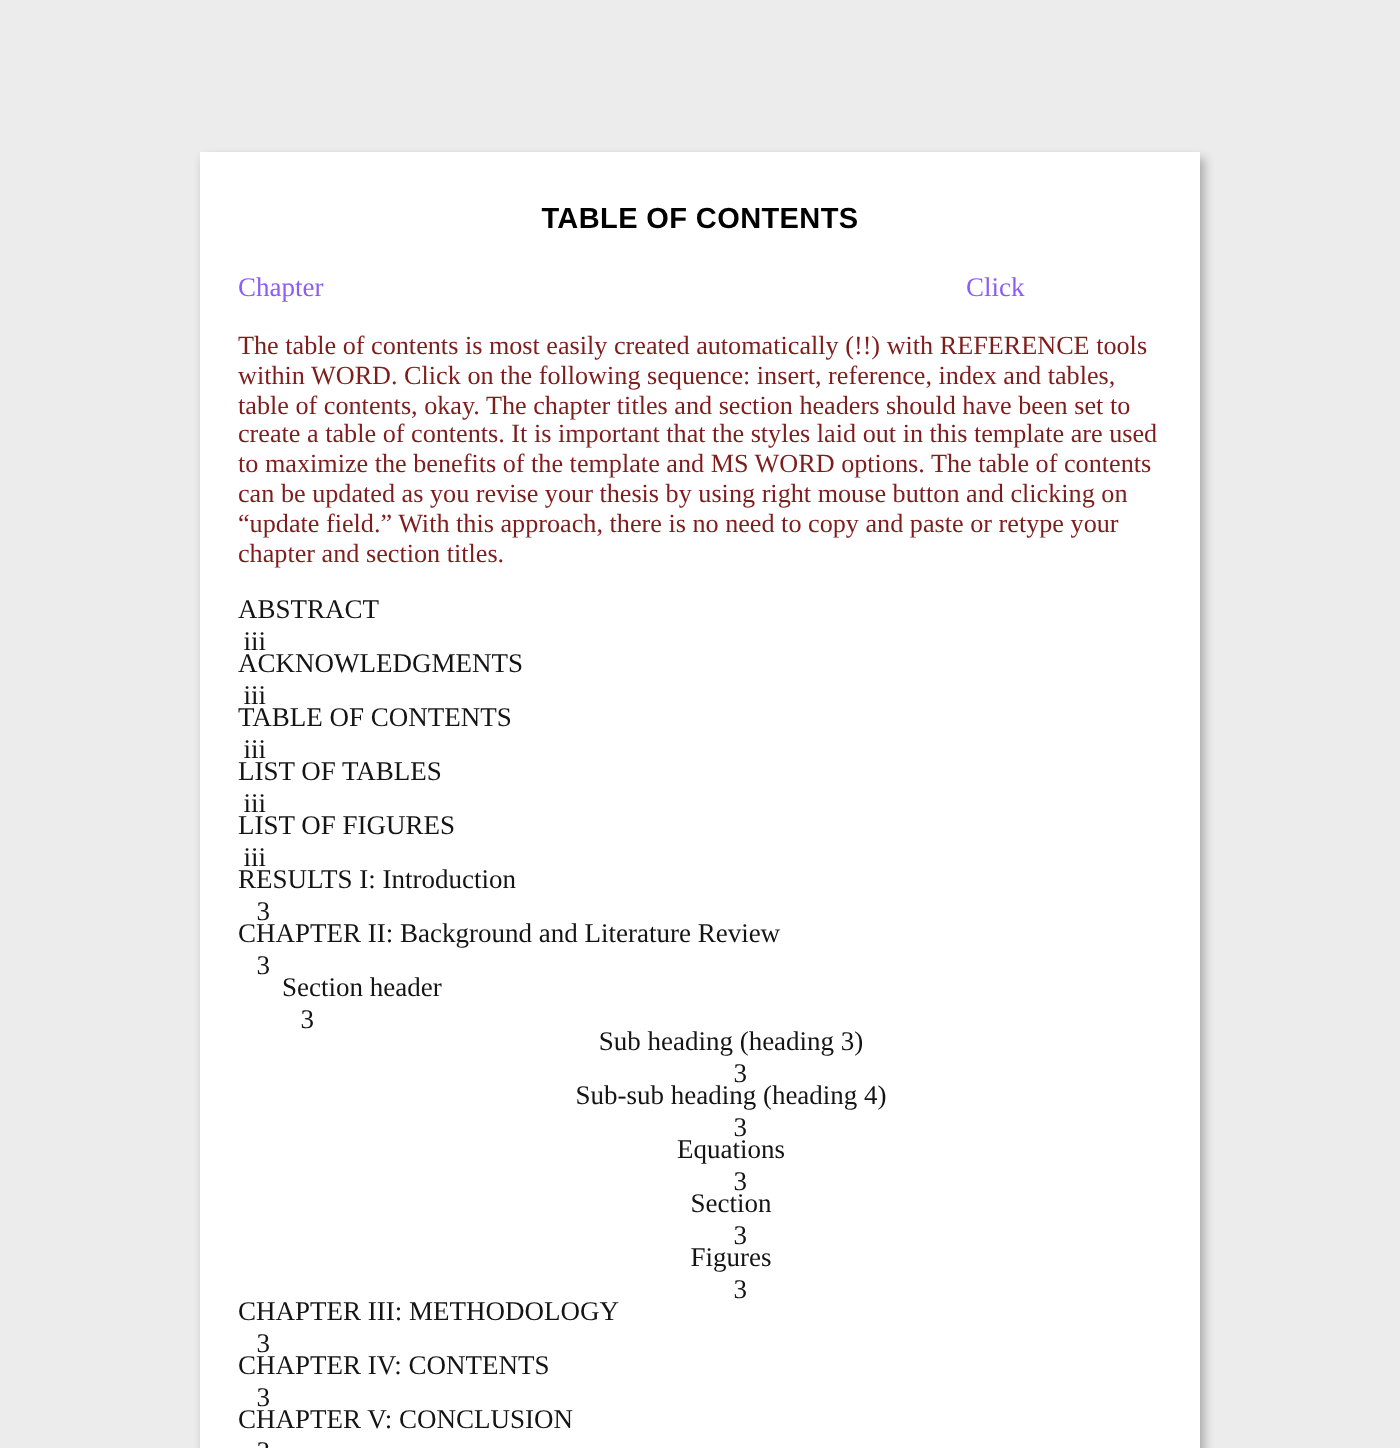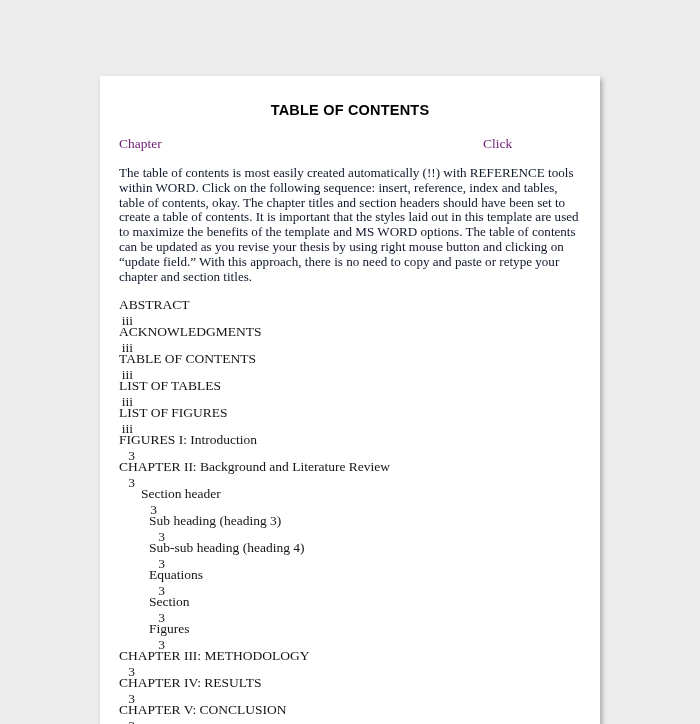--- a/index.html
+++ b/index.html
@@ -36,34 +36,34 @@
     padding-top: 26px;
     letter-spacing: 0.2px;
   }
   .colhead {
     position: relative;
     margin: 0;
     padding: 0 18px 0 19px;
     height: 20px;
     margin-top: 18px;
     font-size: 13.5px;
-    color: #701a75;
+    color: #8b5cf6;
   }
   .colhead .ch-left {
     position: absolute;
     left: 19px;
     top: 0;
   }
   .colhead .ch-right {
     position: absolute;
     left: 383px;
     top: 0;
   }
   .note {
-    color: #0f172a;
+    color: #7f1d1d;
     font-size: 13.1px;
     line-height: 14.8px;
     margin: 0;
     padding: 10px 17px 0 19px;
     text-align: left;
   }
   .toc {
     margin: 0;
     padding: 13px 0 0 0;
     list-style: none;
@@ -94,21 +94,21 @@
     font-size: 13.5px;
   }
   .toc-page {
     flex: 0 0 auto;
     text-align: right;
     min-width: 14px;
     padding-left: 2px;
   }
   .lvl0 { padding-left: 19px; }
   .lvl1 { padding-left: 41px; }
-  .lvl2 { padding-left: 49px; }
+  .lvl2 { padding-left: 49px; align-items: center; }
   .roman .toc-page { min-width: 12px; padding-right: 3px; }
 </style>
 </head>
 <body>
 
 <div class="page">
 
   <div class="doc-title">TABLE OF CONTENTS</div>
 
   <div class="colhead">
@@ -138,21 +138,21 @@
         <span class="toc-label">LIST OF TABLES</span>
         <span class="toc-leader"> ........................................................................................................................................................................................................</span>
         <span class="toc-page">iii</span>
       </div>
       <div class="toc-row lvl0 roman">
         <span class="toc-label">LIST OF FIGURES</span>
         <span class="toc-leader"> ........................................................................................................................................................................................................</span>
         <span class="toc-page">iii</span>
       </div>
       <div class="toc-row lvl0">
-        <span class="toc-label">FIGURES I: Introduction</span>
+        <span class="toc-label">RESULTS I: Introduction</span>
         <span class="toc-leader"> ........................................................................................................................................................................................................</span>
         <span class="toc-page">3</span>
       </div>
       <div class="toc-row lvl0">
         <span class="toc-label">CHAPTER II: Background and Literature Review</span>
         <span class="toc-leader"> ........................................................................................................................................................................................................</span>
         <span class="toc-page">3</span>
       </div>
       <div class="toc-row lvl1">
         <span class="toc-label">Section header</span>
@@ -183,21 +183,21 @@
         <span class="toc-label">Figures</span>
         <span class="toc-leader"> ........................................................................................................................................................................................................</span>
         <span class="toc-page">3</span>
       </div>
       <div class="toc-row lvl0">
         <span class="toc-label">CHAPTER III: METHODOLOGY</span>
         <span class="toc-leader"> ........................................................................................................................................................................................................</span>
         <span class="toc-page">3</span>
       </div>
       <div class="toc-row lvl0">
-        <span class="toc-label">CHAPTER IV: RESULTS</span>
+        <span class="toc-label">CHAPTER IV: CONTENTS</span>
         <span class="toc-leader"> ........................................................................................................................................................................................................</span>
         <span class="toc-page">3</span>
       </div>
       <div class="toc-row lvl0">
         <span class="toc-label">CHAPTER V: CONCLUSION</span>
         <span class="toc-leader"> ........................................................................................................................................................................................................</span>
         <span class="toc-page">3</span>
       </div>
       <div class="toc-row lvl0">
         <span class="toc-label">REFERENCES</span>

